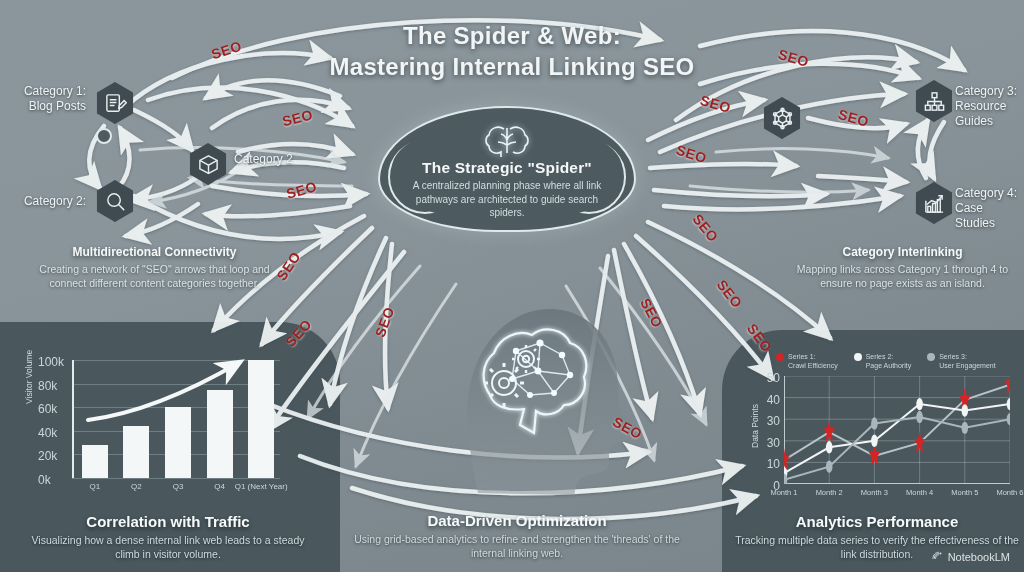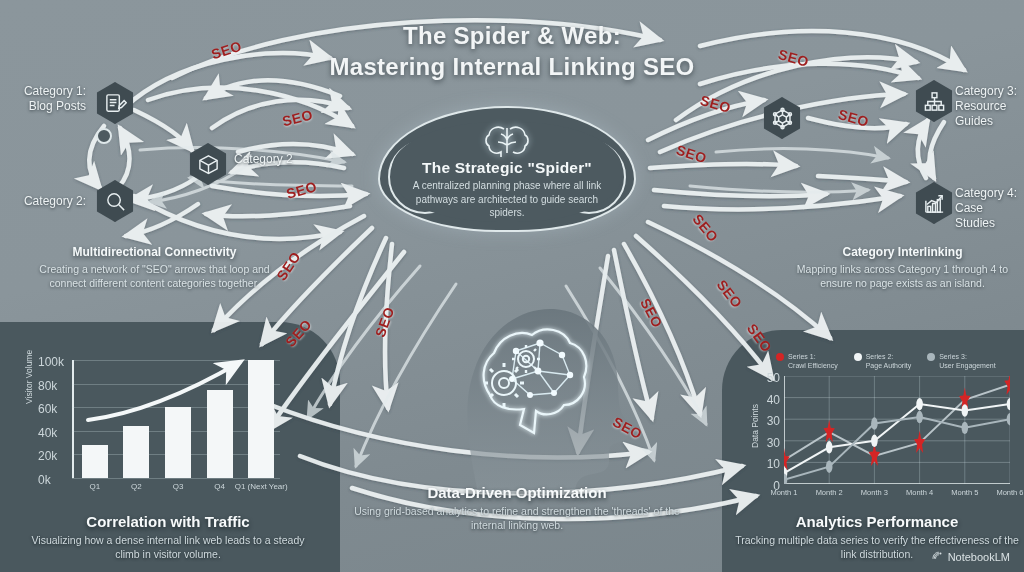--- a/index.html
+++ b/index.html
@@ -139,21 +139,21 @@
   .caption { position:absolute; z-index:35; text-align:center; }
   .caption-title {
     font-size:15px; font-weight:bold; color:#f7fafb;
     text-shadow:0 2px 4px rgba(15,25,30,.7);
   }
   .caption-desc {
     font-size:10.5px; color:#cfd9dd; line-height:1.35; margin-top:3px;
     text-shadow:0 1px 3px rgba(15,25,30,.7);
   }
   #cap-left   { left:18px;  top:513px; width:300px; }
-  #cap-center { left:352px; top:484px; width:330px; }
+  #cap-center { left:352px; top:512px; width:330px; }
   #cap-right  { left:732px; top:513px; width:290px; }
 
   
   #bar-chart { position:absolute; left:30px; top:360px; width:252px; height:150px; z-index:20; }
   #bar-ylabel {
     position:absolute; left:-6px; top:44px;
     transform:rotate(-90deg); transform-origin:left top;
     font-size:8.5px; color:#cfd9dd; white-space:nowrap;
   }
   .bar-ytick {

